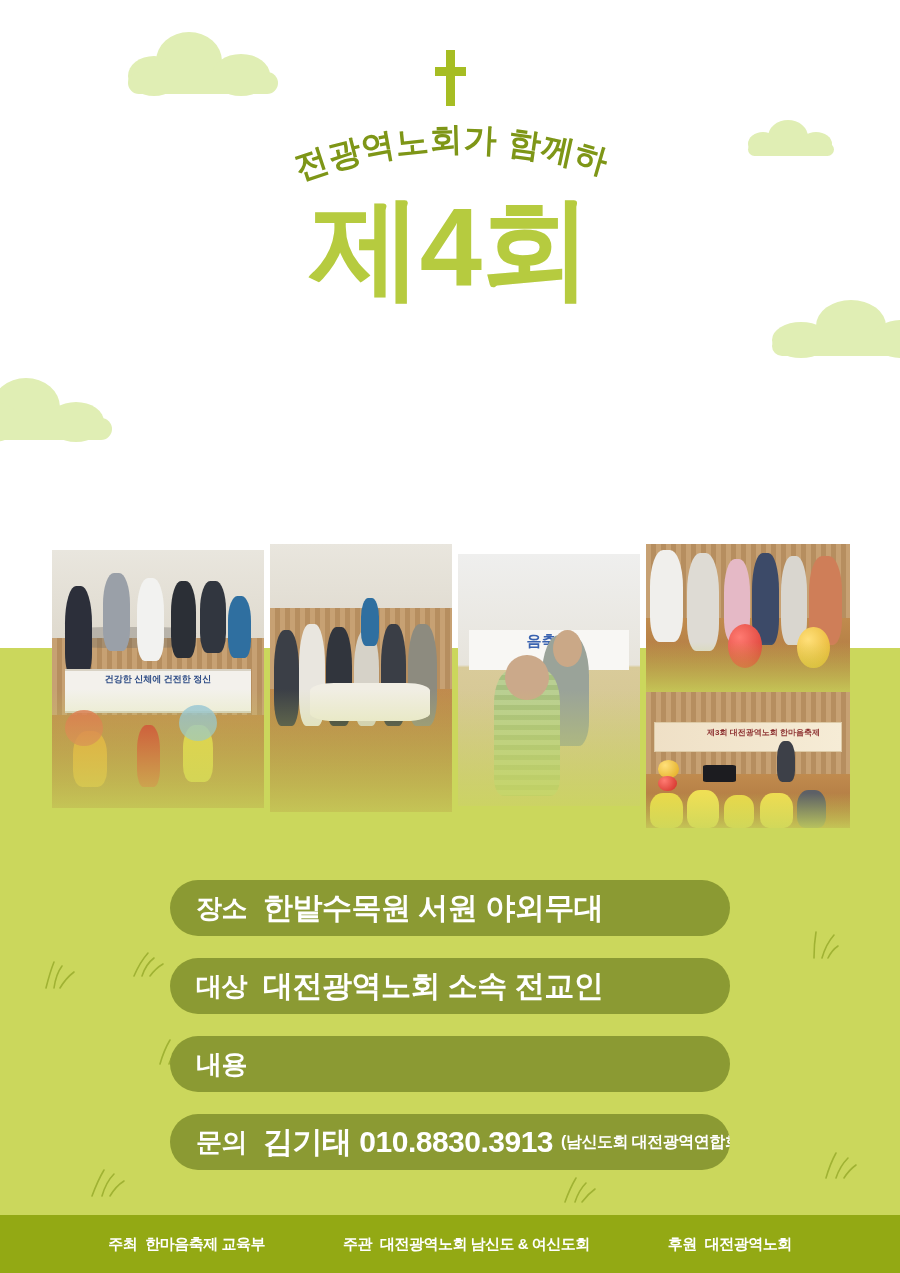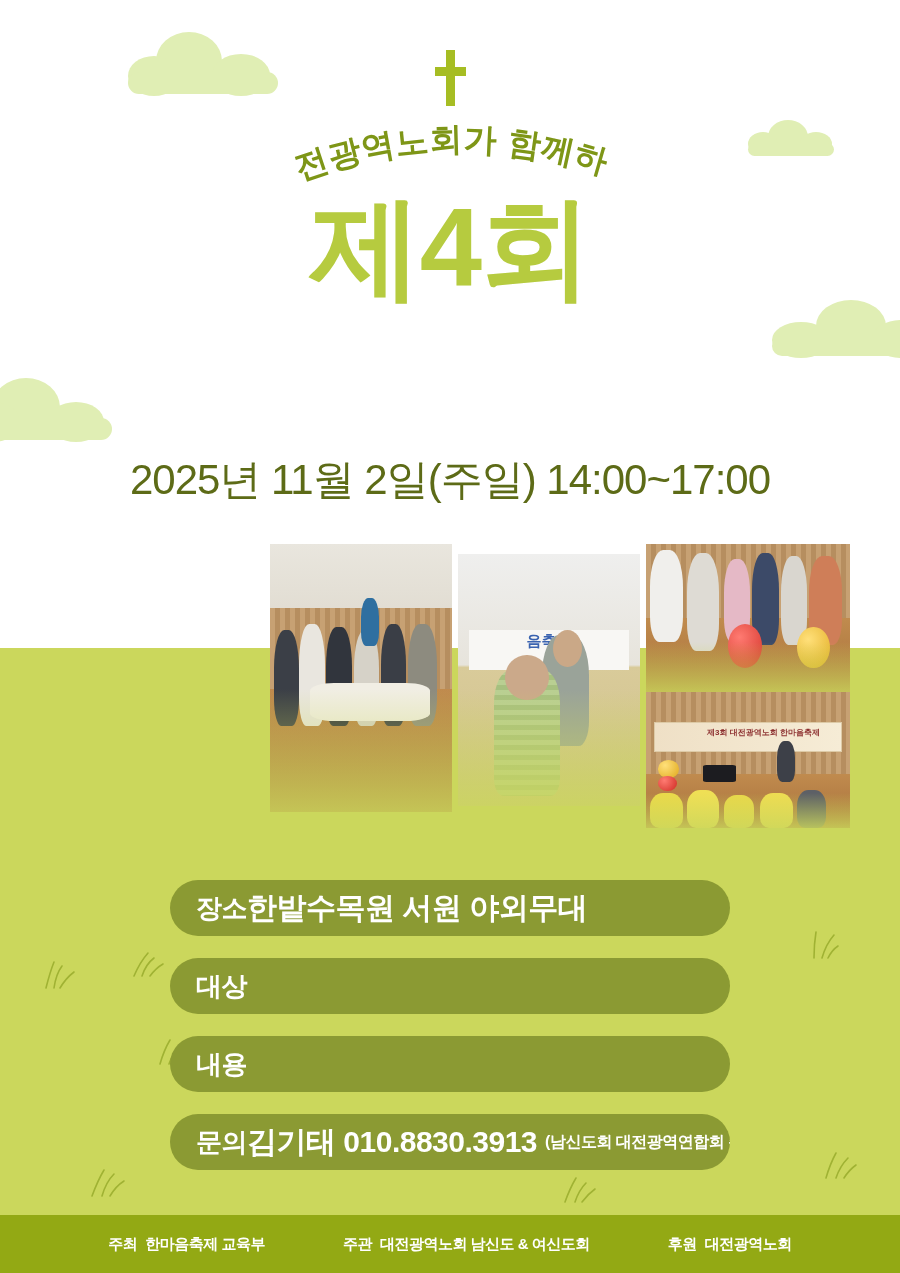--- a/index.html
+++ b/index.html
@@ -113,21 +113,21 @@
   
   #pills { position:absolute; left:170px; top:880px; width:560px; }
   .pill {
     position:relative; height:56px; margin-bottom:22px;
     background:#8b9a33; border-radius:28px;
     display:flex; align-items:center;
     padding:0 26px; color:#ffffff; white-space:nowrap; overflow:hidden;
   }
   .pill .k {
     font-size:26px; font-weight:800; letter-spacing:-0.5px;
-    flex:0 0 auto;
+    margin-right:16px; flex:0 0 auto;
   }
   .pill .v {
     font-size:30px; font-weight:700; letter-spacing:-0.5px; flex:0 0 auto;
   }
   .pill .note {
     font-size:16px; font-weight:700; margin-left:8px;
     letter-spacing:-0.5px; flex:0 0 auto;
   }
 
   
@@ -185,24 +185,46 @@
   <svg id="arch" viewBox="0 0 900 80">
     <defs>
       <path id="archpath" d="M 288,72 Q 450,8 616,66" fill="none"></path>
     </defs>
     <text text-anchor="middle">
       <textPath href="#archpath" startOffset="50%">대전광역노회가 함께하는</textPath>
     </text>
   </svg>
 
   <div id="title-1">제4회</div>
-  <div id="datetime">2025년 11월 2일(주일) 14:00~17:00</div>
 
   <div id="photos">
 
+    <div class="photo" style="left:52px; top:10px; width:212px; height:258px;">
+      <div class="inner">
+        <div class="gymwall"></div>
+        <div class="gymfloor"></div>
+        <div class="woodwall"></div>
+        <div class="blob" style="left:6%; top:30%; width:62%; height:8%; background:#6e6a63; opacity:.35; border-radius:30%;"></div>
+        <div class="fig" style="left:6%;  top:14%; width:13%; height:36%; background:#2c2f3a;"></div>
+        <div class="fig" style="left:24%; top:9%;  width:13%; height:30%; background:#9aa0a8;"></div>
+        <div class="fig" style="left:40%; top:11%; width:13%; height:32%; background:#f2f2f0;"></div>
+        <div class="fig" style="left:56%; top:12%; width:12%; height:30%; background:#2b2f36;"></div>
+        <div class="fig" style="left:70%; top:12%; width:12%; height:28%; background:#31363f;"></div>
+        <div class="fig" style="left:83%; top:18%; width:11%; height:24%; background:#2f6fa0;"></div>
+        <div class="banner">
+          <span>건강한 신체에 건전한 정신</span>
+        </div>
+        <div class="fig" style="left:10%; top:70%; width:16%; height:22%; background:#e8a33a;"></div>
+        <div class="fig" style="left:40%; top:68%; width:11%; height:24%; background:#cf3a32;"></div>
+        <div class="fig" style="left:62%; top:68%; width:14%; height:22%; background:#e5d24a;"></div>
+        <div class="blob" style="left:6%; top:62%; width:18%; height:14%; background:#e06d4f; opacity:.8;"></div>
+        <div class="blob" style="left:60%;top:60%; width:18%; height:14%; background:#8ec3e3; opacity:.8;"></div>
+      </div>
+      <div class="fade"></div>
+    </div>
 
     <div class="photo" style="left:270px; top:4px; width:182px; height:268px;">
       <div class="inner">
         <div class="gymwall"></div>
         <div class="gymfloor" style="height:46%;"></div>
         <div class="woodwall" style="top:24%; height:30%;"></div>
         <div class="fig" style="left:2%;  top:32%; width:14%; height:36%; background:#3b3f47;"></div>
         <div class="fig" style="left:16%; top:30%; width:14%; height:38%; background:#e9e6df;"></div>
         <div class="fig" style="left:31%; top:31%; width:14%; height:37%; background:#31353d;"></div>
         <div class="fig" style="left:46%; top:32%; width:14%; height:36%; background:#d6d2c8;"></div>
@@ -291,20 +313,21 @@
 
   <div id="pills">
 
     <div class="pill">
       <span class="k">장소</span>
       <span class="v">한밭수목원 서원 야외무대</span>
     </div>
 
     <div class="pill">
       <span class="k">대상</span>
+      <span class="v">대전광역노회 소속 전교인</span>
     </div>
 
     <div class="pill">
       <span class="k">내용</span>
     </div>
 
     <div class="pill">
       <span class="k">문의</span>
       <span class="v">김기태 010.8830.3913</span>
       <span class="note">(남신도회 대전광역연합회 총무)</span>

